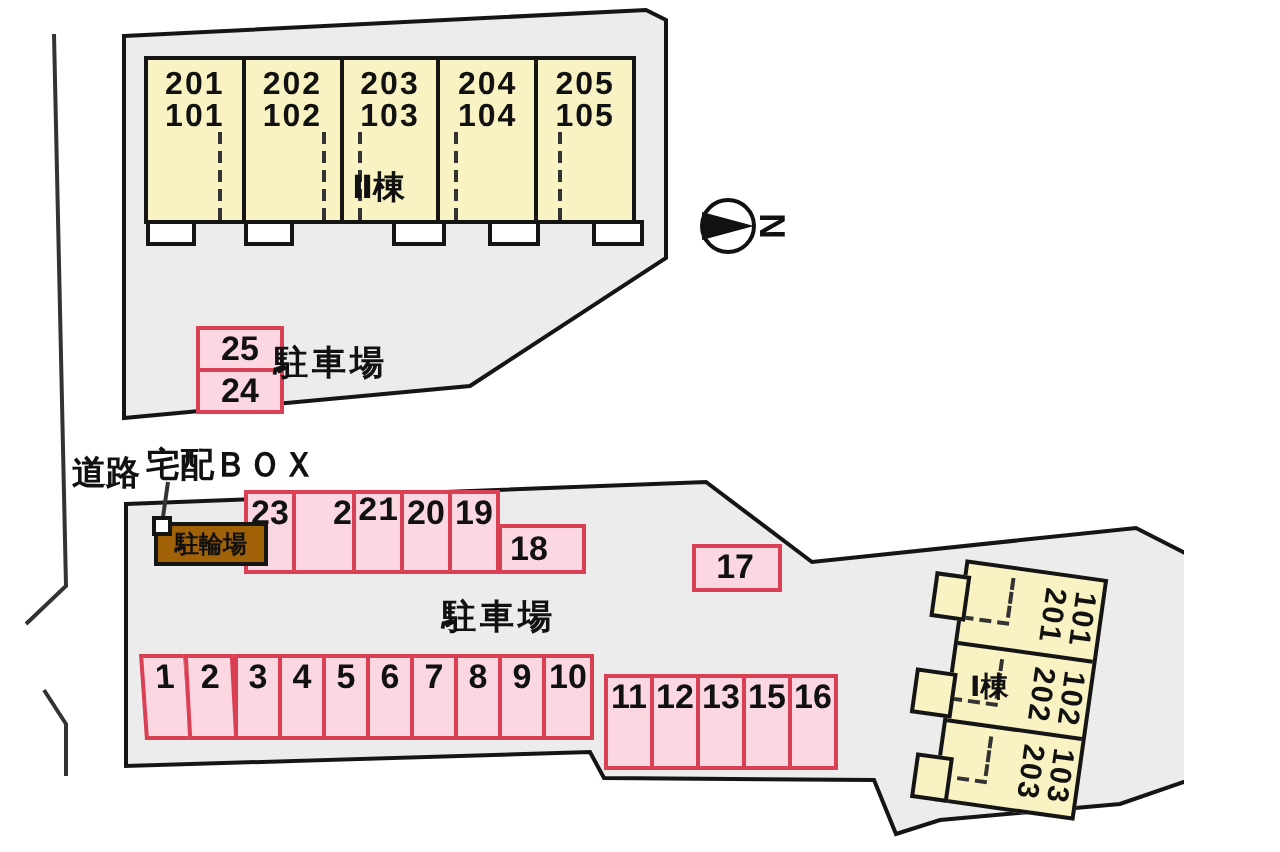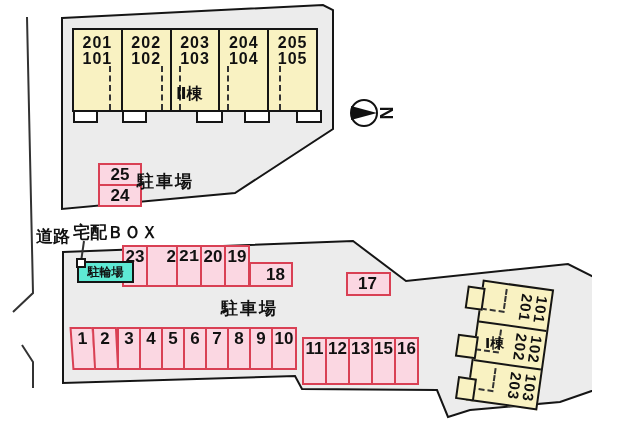--- a/index.html
+++ b/index.html
@@ -30,21 +30,21 @@
   .pcell{background:#fbd7e2;border:2px solid #d94054;box-sizing:border-box;
          display:flex;justify-content:center;font-size:17px;font-weight:600;z-index:2;}
   .prow{position:absolute;display:flex;z-index:2;}
   .num-top{align-items:flex-start;}
   .num-bot{align-items:flex-end;padding-bottom:0;}
   .pbox{position:absolute;background:#fbd7e2;border:2px solid #d94054;box-sizing:border-box;
         display:flex;align-items:center;font-size:17px;font-weight:600;z-index:2;}
 
   
   .lbl{position:absolute;font-weight:700;z-index:5;white-space:nowrap;}
-  #bike-box{position:absolute;left:77px;top:261px;width:57px;height:22px;background:#5eead4;
+  #bike-box{position:absolute;left:77px;top:261px;width:57px;height:22px;background:#a16207;
             border:2px solid #151515;box-sizing:border-box;display:flex;align-items:center;
             justify-content:center;font-size:12px;font-weight:700;z-index:5;}
   #dbox-square{position:absolute;left:76px;top:258px;width:10px;height:10px;background:#fff;
                border:2px solid #151515;box-sizing:border-box;z-index:6;}
   #compass{position:absolute;left:346px;top:96px;z-index:5;}
 </style>
 </head>
 <body>
 
 <div id="stage">
@@ -155,21 +155,21 @@
         <span>21</span>
       </div>
     <div class="pcell" style="width:26px;height:42px;margin-left:-2px;">
         <span>20</span>
       </div>
     <div class="pcell" style="width:26px;height:42px;margin-left:-2px;">
         <span>19</span>
       </div>
   </div>
 
-  <div class="pbox" style="left:249px;top:262px;width:44px;height:25px;padding-left:15px;">
+  <div class="pbox" style="left:249px;top:262px;width:44px;height:25px;padding-left:4px;">
     <span>18</span>
   </div>
   <div class="pbox" style="left:346px;top:272px;width:45px;height:24px;justify-content:flex-end;padding-right:12px;">
     <span>17</span>
   </div>
 
   <div class="lbl" style="left:221px;top:297px;font-size:17px;letter-spacing:2px;">駐車場</div>
 
   <div class="prow num-bot" style="left:71px;top:327px;">
     <div class="pcell" style="width:24px;height:43px;transform:skewX(4deg);">

